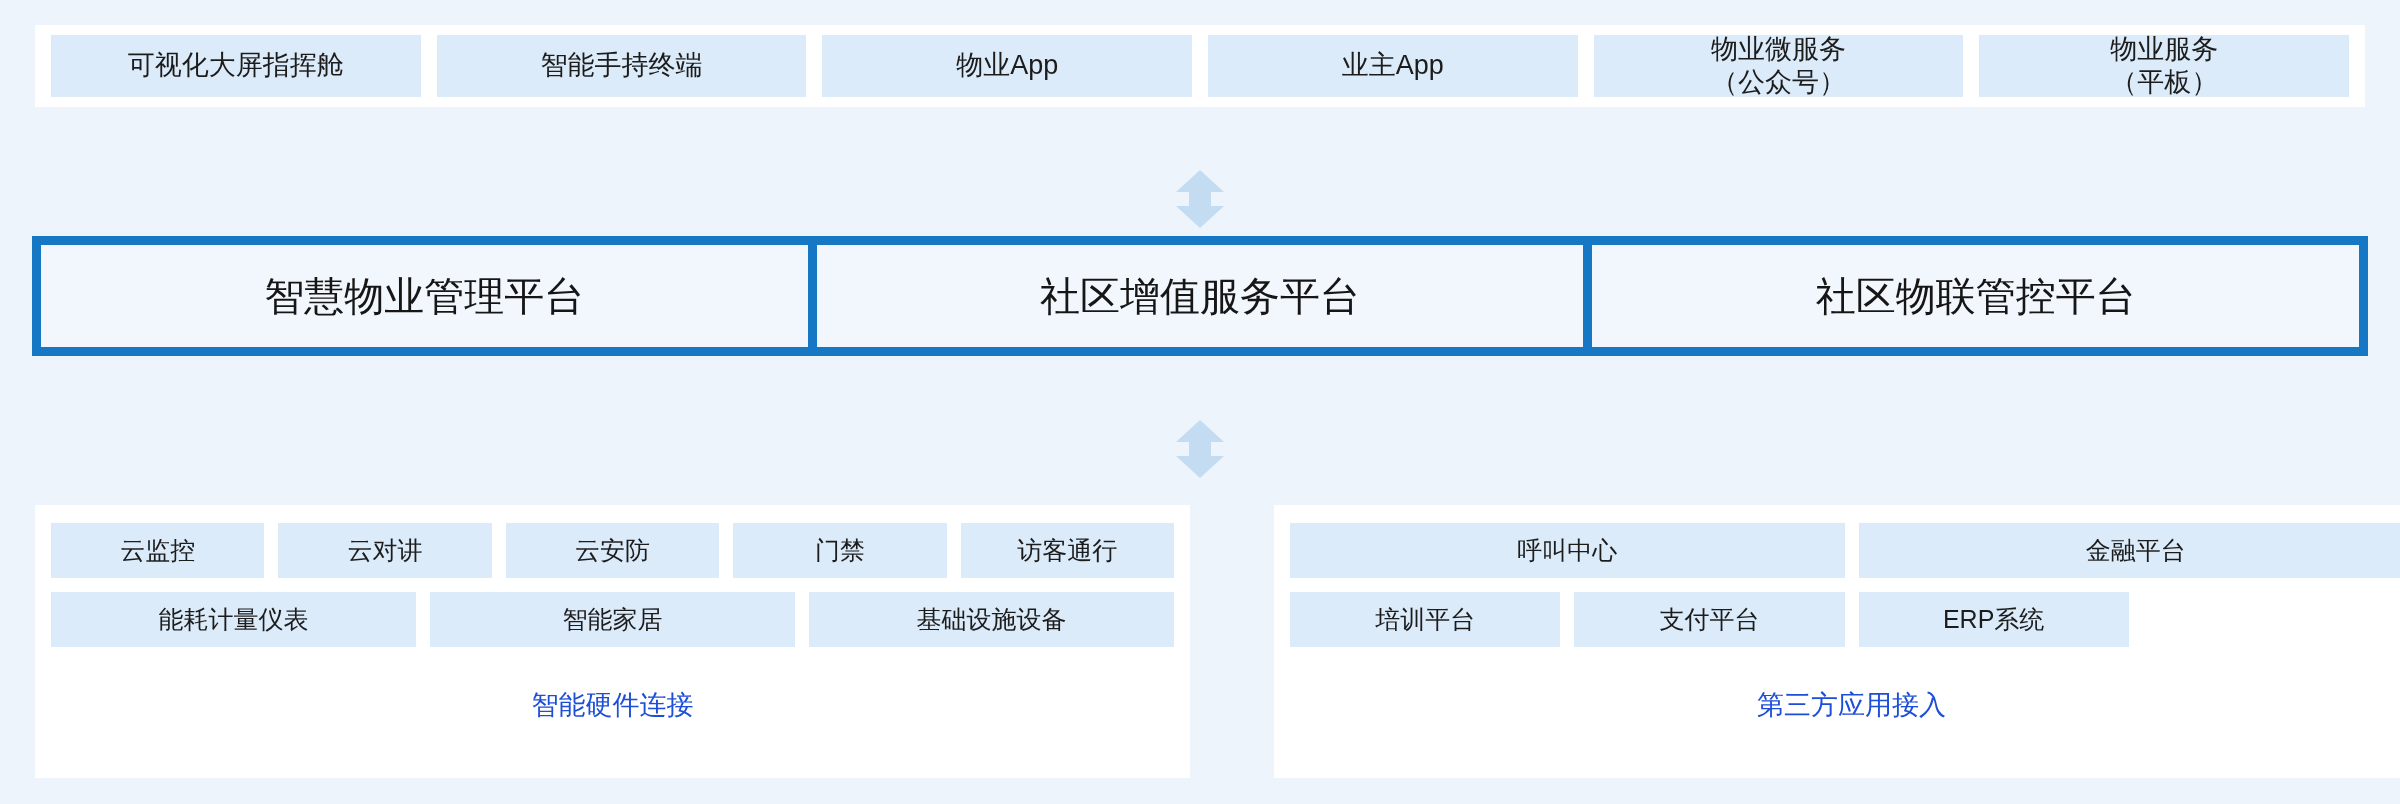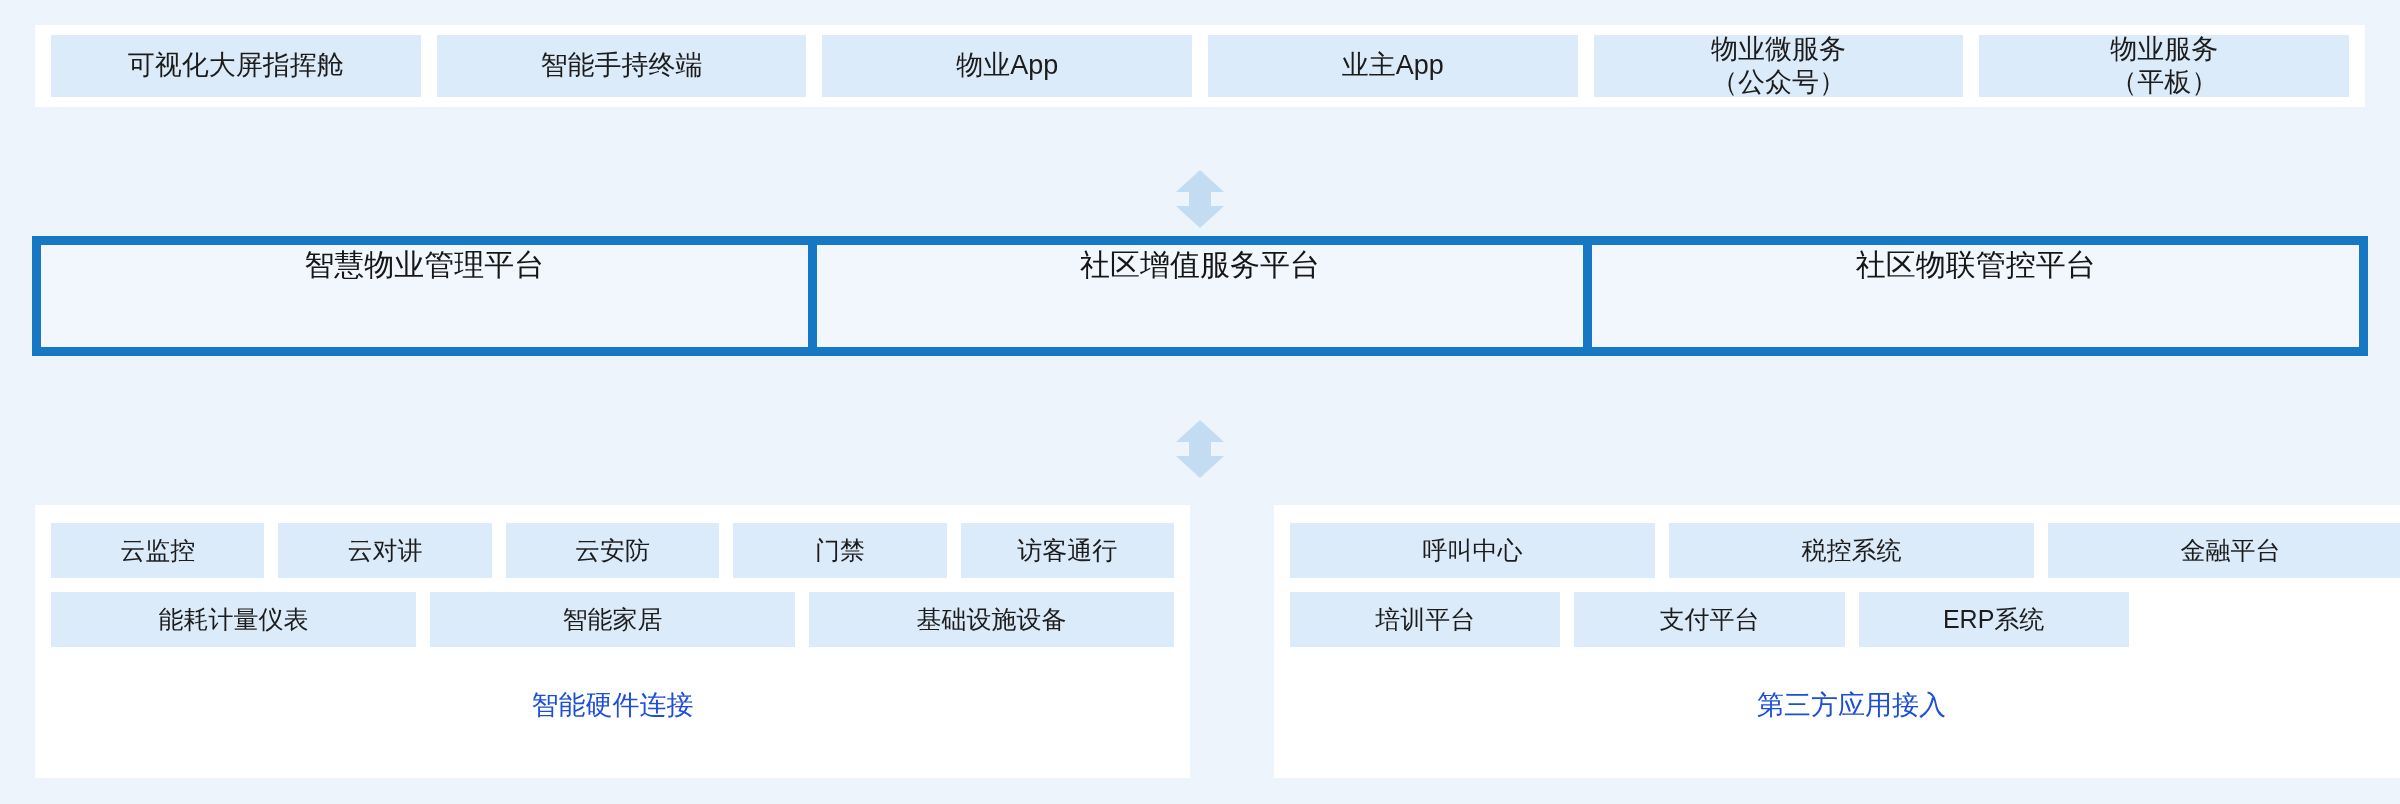--- a/index.html
+++ b/index.html
@@ -78,22 +78,23 @@
     background: #1677c4;
     box-sizing: border-box;
     padding: 9px;
     display: flex;
     gap: 9px;
   }
   .platform-cell {
     flex: 1 1 0;
     background: #f2f7fd;
     display: flex;
+    align-items: center;
     justify-content: center;
-    font-size: 30px;
+    font-size: 40px;
     color: #161616;
     box-sizing: border-box;
   }
 
   
   .bottom-left {
     position: absolute;
     left: 35px;
     top: 505px;
     width: 1155px;
@@ -223,23 +224,20 @@
     </div>
   </div>
 
   <div class="bottom-right">
     <div class="tile-grid">
       <div class="tile-row">
         <div class="tile">
             <span>呼叫中心</span>
           </div>
         <div class="tile">
-            <span>税控系统</span>
-          </div>
-        <div class="tile">
             <span>金融平台</span>
           </div>
       </div>
       <div class="tile-row">
         <div class="tile">
             <span>培训平台</span>
           </div>
         <div class="tile">
             <span>支付平台</span>
           </div>

